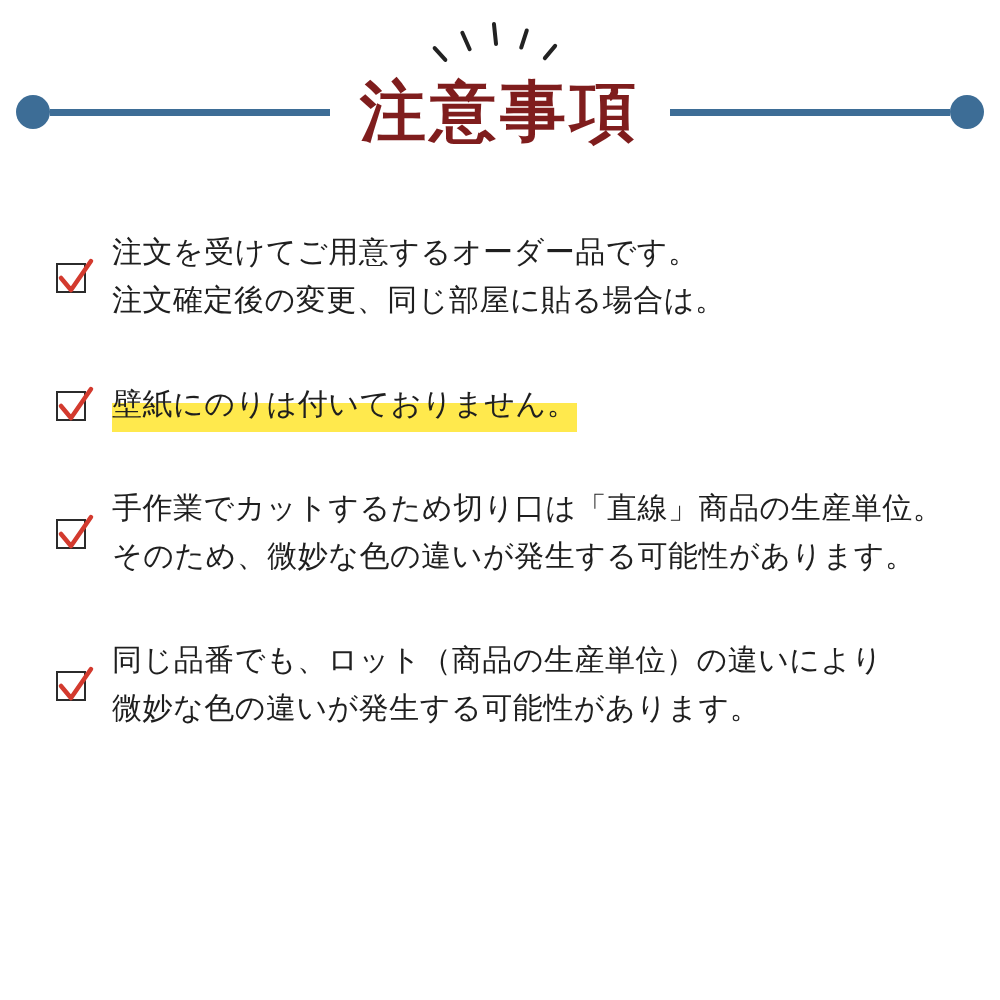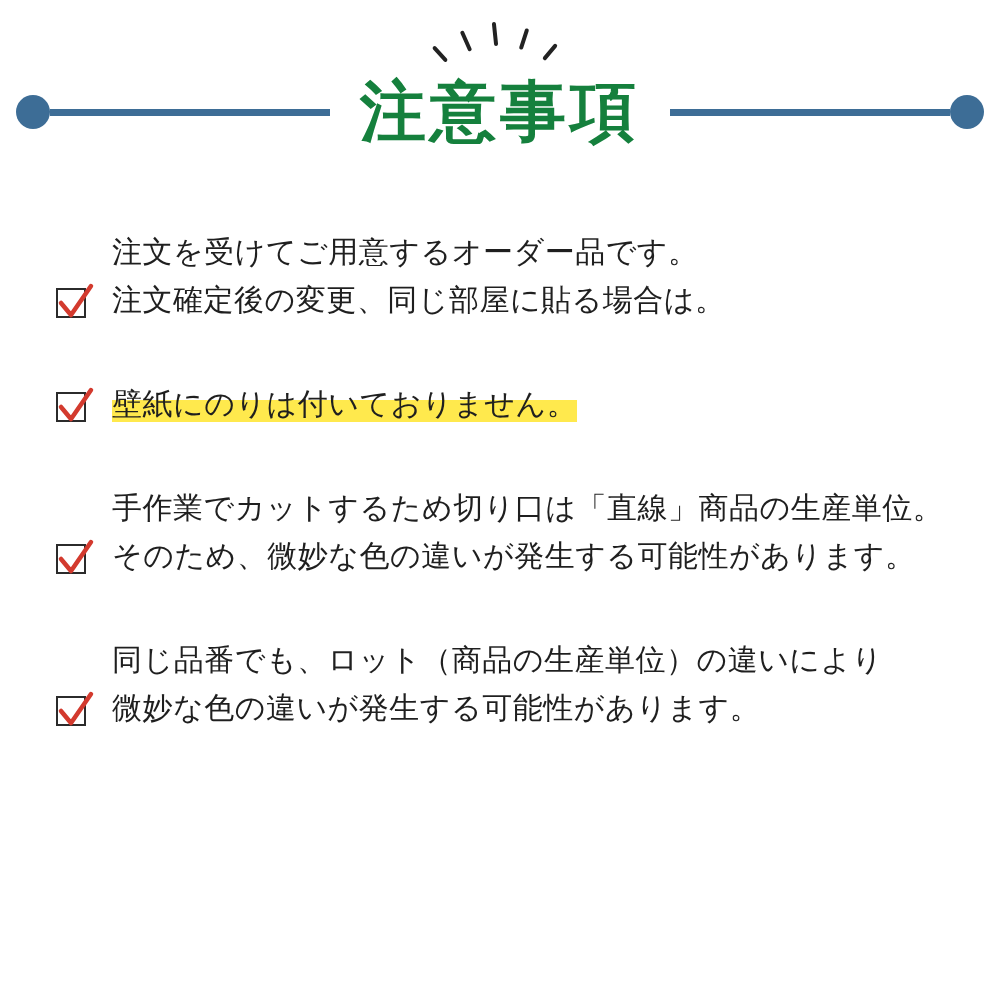--- a/index.html
+++ b/index.html
@@ -62,39 +62,39 @@
     background: #3d6d96;
     flex: 1 1 auto;
   }
   .rule.left { margin-right: 26px; }
   .rule.right { margin-left: 26px; }
 
   .page-title {
     font-size: 66px;
     font-weight: bold;
     letter-spacing: 4px;
-    color: #15803d;
+    color: #7f1d1d;
     white-space: nowrap;
     line-height: 1;
     padding: 0 4px;
     font-family: "DejaVu Sans", "Liberation Sans", sans-serif;
   }
 
   
   .notes {
     position: absolute;
     top: 228px;
     left: 0;
     width: 1000px;
     padding: 0 54px;
     box-sizing: border-box;
   }
   .note {
     display: flex;
-    align-items: flex-end;
+    align-items: center;
     margin-bottom: 56px;
   }
   .note:last-child { margin-bottom: 12px; }
 
   .check {
     flex: 0 0 auto;
     width: 40px;
     height: 40px;
     position: relative;
     margin-right: 18px;
@@ -124,21 +124,21 @@
   .line {
     font-size: 30px;
     line-height: 48px;
     letter-spacing: 0.5px;
     color: #1f1f1f;
     white-space: nowrap;
     font-family: "DejaVu Sans", "Liberation Sans", sans-serif;
   }
   .line .hl {
     background: linear-gradient(to top, #ffe94d 62%, rgba(255,233,77,0) 62%);
-    padding-bottom: 1px;
+    padding-bottom: 11px;
   }
 </style>
 </head>
 <body>
 
 <div class="header">
 
   <div class="sparks">
     <div class="spark" style="left:8px;  top:30px; width:4px;  height:20px; transform:rotate(-42deg);"></div>
     <div class="spark" style="left:34px; top:16px; width:4px;  height:22px; transform:rotate(-24deg);"></div>

